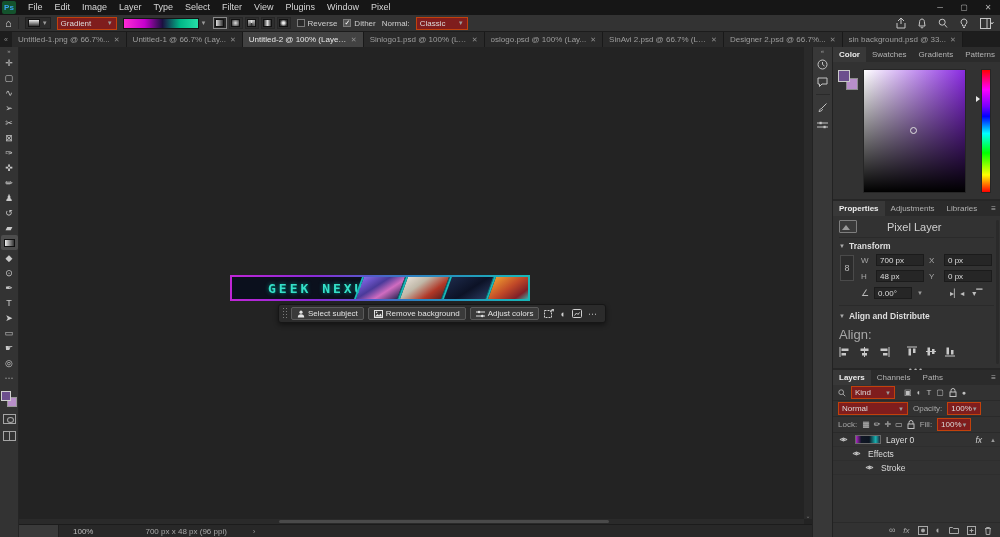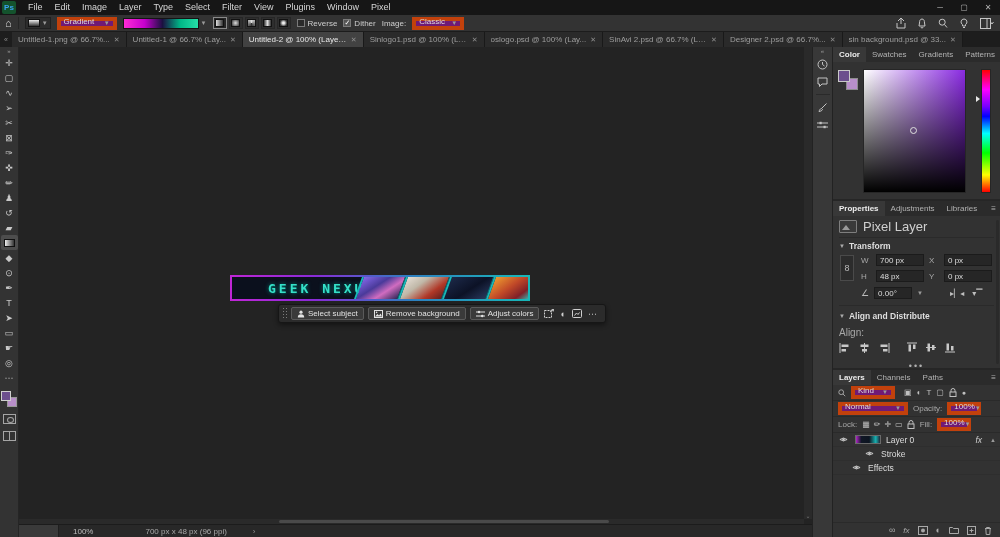--- a/index.html
+++ b/index.html
@@ -17,22 +17,22 @@
   .win-btn { width:24px; text-align:center; color:#b5b5b5; font-size:8px; line-height:15px; }
 
   
   .optionsbar { height:17px; background:#333333; border-bottom:1px solid #1c1c1c;
                 display:flex; align-items:center; gap:6px; padding-left:5px; position:relative; }
   .opt-sep { width:1px; height:12px; background:#262626; }
   .home-ico { color:#cfcfcf; font-size:11px; line-height:11px; }
   .preset-box { display:flex; align-items:center; gap:2px; padding:1px 2px; border:1px solid #202020; background:#2c2c2c; }
   .preset-box .mini-grad { width:12px; height:8px; background:linear-gradient(180deg,#eee,#333); border:1px solid #111; }
   .chev { color:#9a9a9a; font-size:6px; }
-  .select { display:flex; align-items:flex-end; justify-content:space-between; background:#701a75;
-            border:4px solid #c2410c; height:13px; padding:0 3px; color:#dcdcdc; font-size:8px; }
+  .select { display:flex; align-items:center; justify-content:space-between; background:#7f1d1d;
+            border:1px solid #c2410c; height:13px; padding:0 3px; color:#dcdcdc; font-size:8px; }
   .sel-gradient { width:60px; }
   .grad-preview-wrap { display:flex; align-items:center; gap:2px; }
   .grad-preview { width:76px; height:11px; border:1px solid #141414;
       background:linear-gradient(90deg,#ff2bd6 0%,#c400cc 28%,#1b1040 52%,#00b887 76%,#26e0a8 100%); }
   .gtype-row { display:flex; gap:2px; }
   .gtype { width:14px; height:12px; border:1px solid #262626; background:#2e2e2e; display:flex; align-items:center; justify-content:center; }
   .gtype span { width:9px; height:8px; display:block; border:1px solid #111; }
   .gtype.active { border-color:#8a8a8a; background:#252525; }
   .g-linear span { background:linear-gradient(90deg,#ddd,#333); }
   .g-radial span { background:radial-gradient(circle at 50% 50%,#ddd,#333); }
@@ -151,21 +151,21 @@
   .link-box { width:14px; height:26px; border:1px solid #4a4a4a; background:#2c2c2c; color:#bbb; font-size:9px;
               display:flex; align-items:center; justify-content:center; }
   .fields { flex:1; display:grid; grid-template-columns:10px 48px 10px 48px; grid-column-gap:5px; grid-row-gap:4px; align-items:center; }
   .f-label { color:#a8a8a8; font-size:8px; }
   .f-input { width:48px; height:12px; background:#262626; border:1px solid #1b1b1b; color:#ddd; font-size:8px;
              padding:0 3px; font-family:"Liberation Sans", sans-serif; }
   .angle-row { display:flex; align-items:center; gap:5px; margin-top:5px; margin-left:22px; }
   .angle-input { width:38px; }
   .flip-icons { margin-left:22px; display:flex; gap:8px; color:#c0c0c0; font-size:8px; }
   .divider { height:1px; background:#2a2a2a; margin:6px 0 2px; }
-  .align-label { color:#a8a8a8; font-size:10px; margin:3px 0 4px; }
+  .align-label { color:#a8a8a8; font-size:13px; margin:3px 0 4px; }
   .align-row { display:flex; gap:9px; align-items:center; }
   .align-btn { color:#c8c8c8; display:flex; }
   .props-more { text-align:center; color:#b0b0b0; letter-spacing:2px; margin-top:8px; }
   .vscroll-hint { position:absolute; right:1px; top:4px; bottom:4px; width:3px; background:#2a2a2a; border-radius:2px; }
 
   
   .layers-panel { flex:1; display:flex; flex-direction:column; border-bottom:none; }
   .lp-row { display:flex; align-items:center; gap:5px; padding:0 5px; height:16px; border-bottom:1px solid #2a2a2a; }
   .lp-filter-icons { display:flex; gap:5px; margin-left:4px; color:#c0c0c0; font-size:8px; align-items:center; }
   .sel-kind { width:44px; }
@@ -245,21 +245,21 @@
         </span>
     </span>
     <span class="chk-row">
       <span class="chk"></span>
       <span>Reverse</span>
     </span>
     <span class="chk-row">
       <span class="chk on">✓</span>
       <span>Dither</span>
     </span>
-    <span class="opt-label">Image:</span>
+    <span class="opt-label">Normal:</span>
     <span class="select sel-method">
       <span>Classic</span>
       <span class="chev">▼</span>
     </span>
     <span class="opt-right-icons">
       <svg width="10" height="11" viewBox="0 0 10 11">
           <path d="M5 0 L8 3 M5 0 L2 3 M5 0 L5 6 M1 5 v5 h8 v-5" fill="none" stroke="currentColor"></path>
         </svg>
       <svg width="10" height="11" viewBox="0 0 10 11">
           <path d="M5 1 C3 1 2.5 3 2.5 5 L2 8 H8 L7.5 5 C7.5 3 7 1 5 1 Z M4 9 a1 1 0 0 0 2 0" fill="none" stroke="currentColor"></path>
@@ -477,21 +477,21 @@
       <div class="panel" style="height:169px;">
         <div class="panel-tabs" id="props-tabs">
             <span class="ptab active">Properties</span>
             <span class="ptab">Adjustments</span>
             <span class="ptab">Libraries</span>
             <span class="ptab-menu">≡</span>
           </div>
         <div class="props-body">
           <div class="layer-type-row">
             <span class="lt-icon"></span>
-            <span style="color:#d0d0d0;font-size:13px;">Pixel Layer</span>
+            <span style="color:#d0d0d0;font-size:11px;margin-left:24px;">Pixel Layer</span>
           </div>
           <div class="sec-head">
             <span class="sec-chev">▼</span>
             <span>Transform</span>
           </div>
           <div class="transform-grid">
             <div class="link-col">
                 <span class="link-box">8</span>
               </div>
             <div class="fields">
@@ -632,37 +632,37 @@
                 <svg width="9" height="7" viewBox="0 0 10 7">
                   <path d="M1 3.5 Q5 0.2 9 3.5 Q5 6.8 1 3.5 Z" fill="none" stroke="currentColor"></path>
                   <circle cx="5" cy="3.5" r="1.3" fill="currentColor"></circle>
                 </svg>
               </span>
               <span class="layer-thumb"></span>
               <span>Layer 0</span>
               <span class="fx-tag">fx</span>
               <span class="fx-chev">▲</span>
             </div>
+            <div class="layer-row" style="padding-left: 17px;">
+              <span class="eye">
+                <svg width="9" height="7" viewBox="0 0 10 7">
+                  <path d="M1 3.5 Q5 0.2 9 3.5 Q5 6.8 1 3.5 Z" fill="none" stroke="currentColor"></path>
+                  <circle cx="5" cy="3.5" r="1.3" fill="currentColor"></circle>
+                </svg>
+              </span>
+              <span>Effects</span>
+            </div>
             <div class="layer-row" style="padding-left: 30px;">
               <span class="eye">
                 <svg width="9" height="7" viewBox="0 0 10 7">
                   <path d="M1 3.5 Q5 0.2 9 3.5 Q5 6.8 1 3.5 Z" fill="none" stroke="currentColor"></path>
                   <circle cx="5" cy="3.5" r="1.3" fill="currentColor"></circle>
                 </svg>
               </span>
               <span>Stroke</span>
-            </div>
-            <div class="layer-row" style="padding-left: 17px;">
-              <span class="eye">
-                <svg width="9" height="7" viewBox="0 0 10 7">
-                  <path d="M1 3.5 Q5 0.2 9 3.5 Q5 6.8 1 3.5 Z" fill="none" stroke="currentColor"></path>
-                  <circle cx="5" cy="3.5" r="1.3" fill="currentColor"></circle>
-                </svg>
-              </span>
-              <span>Effects</span>
             </div>
           </div>
         <div class="layers-bottom">
           <span class="lb-ico">∞</span>
           <span class="lb-ico lb-fx">fx</span>
           <span class="lb-ico">
               <svg width="10" height="9" viewBox="0 0 10 9">
                 <rect x="0.5" y="0.5" width="9" height="8" fill="none" stroke="currentColor"></rect>
                 <circle cx="5" cy="4.5" r="2" fill="currentColor"></circle>
               </svg>

